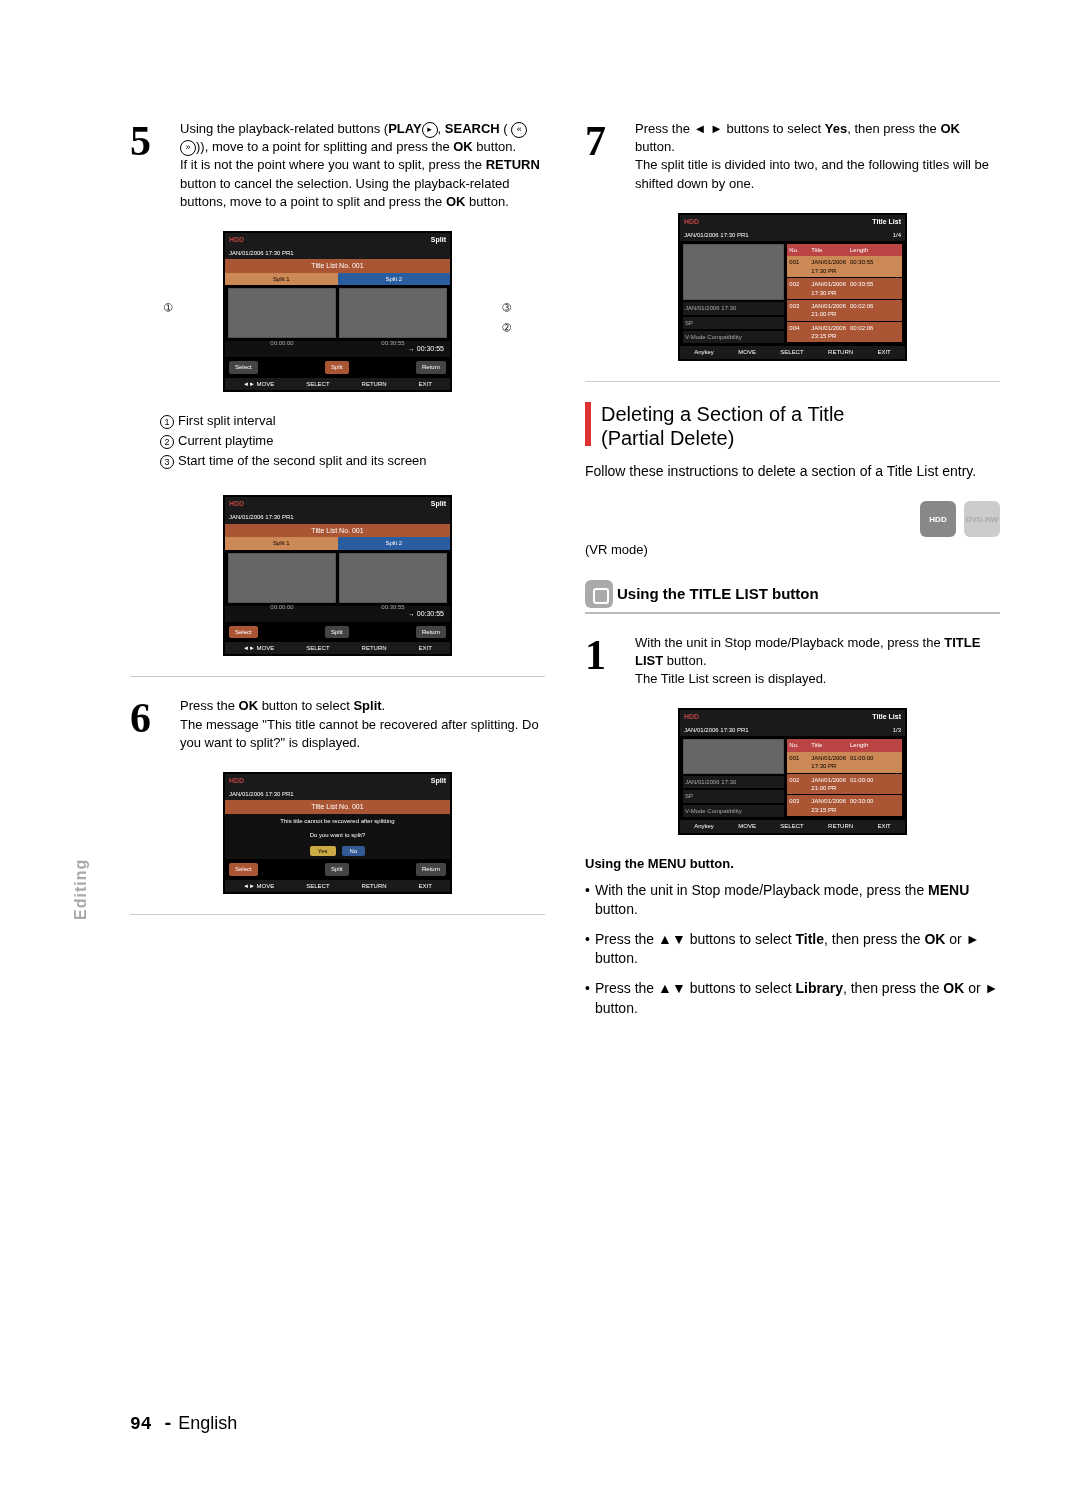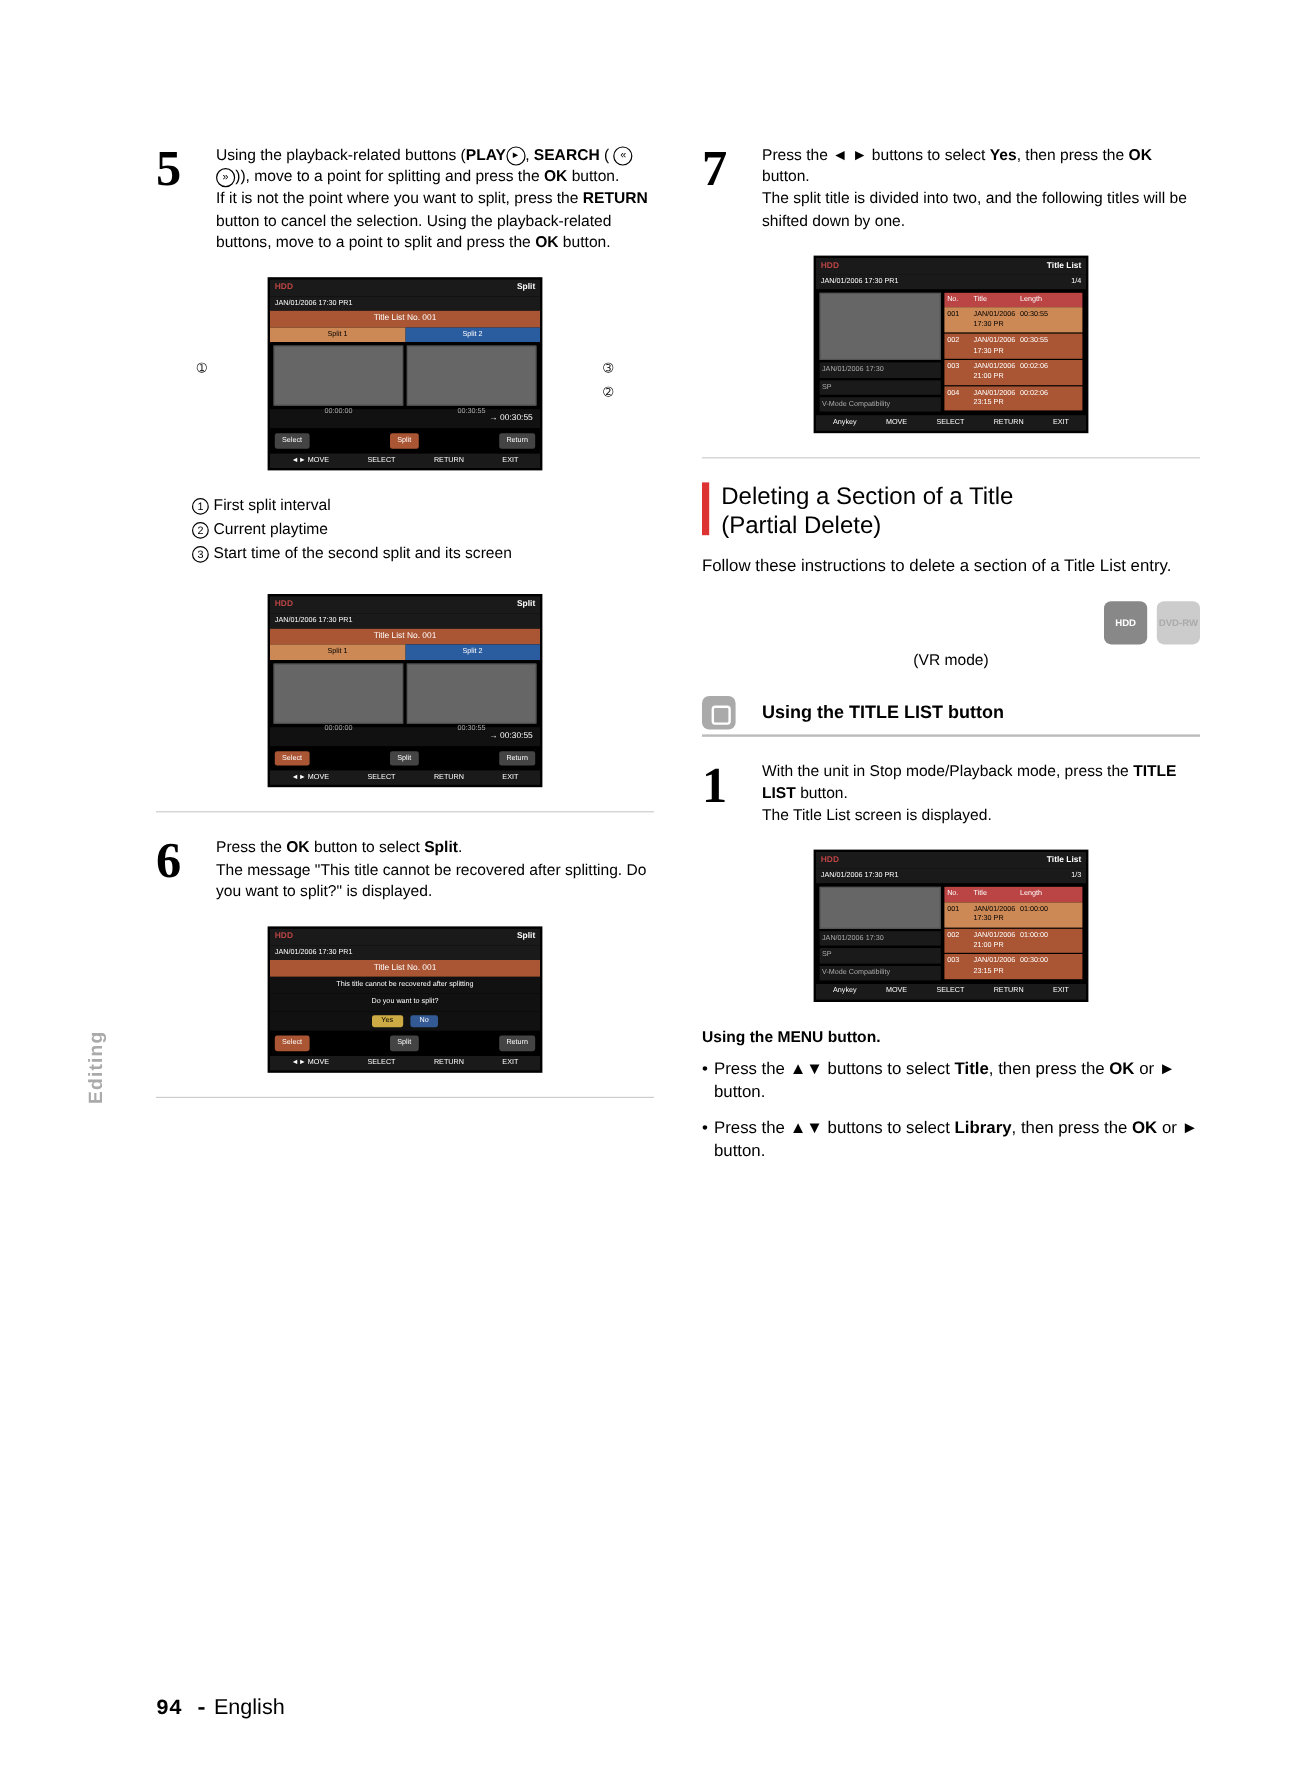--- a/index.html
+++ b/index.html
@@ -104,22 +104,22 @@
   .tl-info { font-size:6px; color:#aaa; background:#1a1a1a; padding:2px;}
   hr.divider { border:none; border-top:1px solid #ccc; margin: 20px 0;}
   .section-head { display:flex; align-items:flex-start; gap:10px; margin: 20px 0 12px 0;}
   .red-bar { width:6px; height:44px; background:#d33;}
   .section-title { font-size:20px; font-weight:normal; line-height:1.2;}
   .intro { font-size:14px; margin-bottom:20px;}
   .media-icons { display:flex; gap:8px; justify-content:flex-end; align-items:flex-end; margin:10px 0 4px 0;}
   .media-icon { width:36px; height:36px; border-radius:6px; display:flex; flex-direction:column; align-items:center; justify-content:center; font-size:8px; font-weight:bold; color:#fff;}
   .hdd-ic { background:#888;}
   .dvd-ic { background:#ccc; color:#aaa;}
-  .media-sub { text-align:center; font-size:13px;}
-  .subhead-row { display:flex; align-items:center; gap:22px; margin:20px 0 4px 0;}
+  .media-sub { text-align:left; font-size:13px;}
+  .subhead-row { display:flex; align-items:center; gap:4px; margin:20px 0 4px 0;}
   .remote-icon{ width:28px; height:28px; background:#aaa; border-radius:6px; position:relative; flex-shrink:0;}
   .remote-icon::after{ content:""; position:absolute; left:8px; top:8px; width:12px; height:12px; border:2px solid #fff; border-radius:3px;}
   .subhead { font-size:15px; font-weight:bold;}
   .subhr { border:none; border-top:2px solid #bbb; margin:4px 0 20px 0;}
   .using-menu-head { font-weight:bold; font-size:13px; margin-top:20px;}
   ul.bullets { list-style:none; padding-left:0; margin:8px 0;}
   ul.bullets li { margin-bottom:10px; padding-left:10px; position:relative; font-size:14px;}
   ul.bullets li::before{ content:"•"; position:absolute; left:0;}
   .dialog-msg{ background:#111; color:#fff; text-align:center; padding:3px; font-size:6px;}
   .yn{ display:flex; justify-content:center; gap:6px; padding:3px; background:#111;}
@@ -421,20 +421,23 @@
           <span>MOVE</span>
           <span>SELECT</span>
           <span>RETURN</span>
           <span>EXIT</span>
         </div>
       </div>
 
       <div class="using-menu-head">Using the MENU button.</div>
       <ul class="bullets">
         <li>
+          <span>With the unit in Stop mode/Playback mode, press the </span><b>MENU</b><span> button.</span>
+        </li>
+        <li>
           <span>Press the ▲▼ buttons to select </span><b>Title</b><span>, then press the </span><b>OK</b><span> or ► button.</span>
         </li>
         <li>
           <span>Press the ▲▼ buttons to select </span><b>Library</b><span>, then press the </span><b>OK</b><span> or ► button.</span>
         </li>
       </ul>
 
     </div>
   </div>
 

